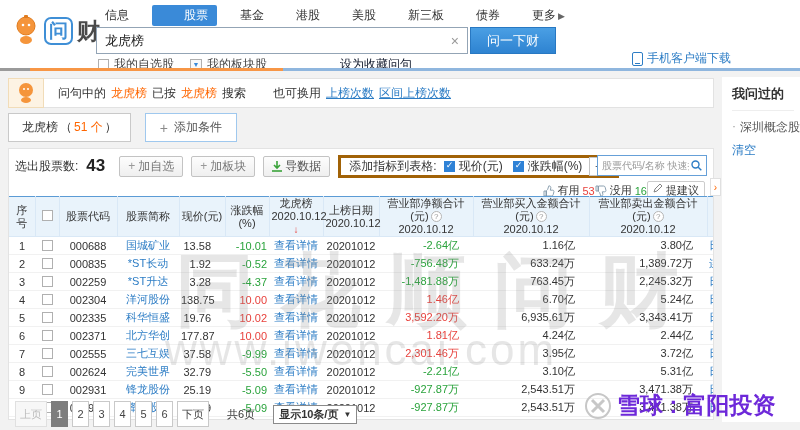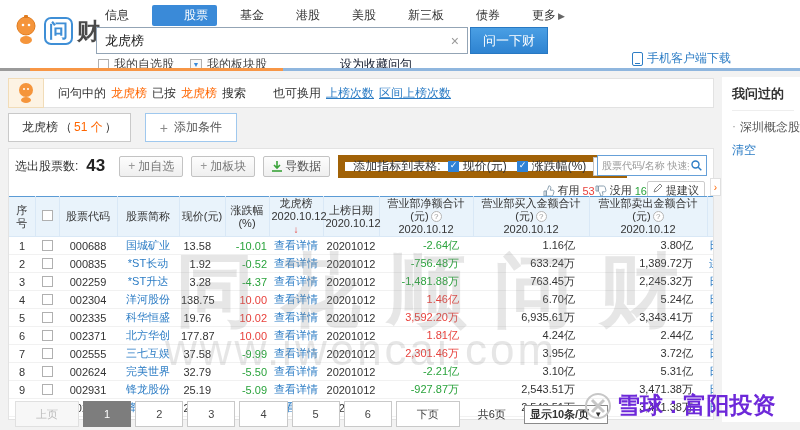--- a/index.html
+++ b/index.html
@@ -12,21 +12,21 @@
   .logo .wen { border:2px solid #3f8fd6; border-radius:7px; color:#3f8fd6; font-weight:bold; font-size:19px; padding:0 3px; line-height:24px; }
   .logo .cai { color:#4a4a4a; font-weight:bold; font-size:23px; }
   .tabs { position:absolute; left:96px; top:5px; display:flex; gap:14px; align-items:center; }
   .tab { padding:2px 9px; font-size:12px; color:#333; cursor:pointer; display:flex; align-items:center; gap:2px; }
   .tab.active { background:#3a8ad8; color:#fff; border-radius:2px;padding-left:32px; }
   .tab .arrow { font-size:9px; color:#666; }
   .search-row { position:absolute; left:96px; top:27px; display:flex; }
   .search-input { width:372px; height:27px; border:1px solid #93a4b5; background:#fff; display:flex; align-items:center; padding:0 8px; }
   .search-input .q { flex:1; font-size:13px; color:#222; }
   .search-input .clear { color:#999; font-size:14px; cursor:pointer; }
-  .ask-btn { width:78px; height:27px; margin-left:2px; background:linear-gradient(#4a9fe4,#2e83d1); color:#fff; font-size:13px; border:1px solid #2878c2; display:flex; align-items:center; justify-content:center; cursor:pointer; }
+  .ask-btn { width:86px; height:27px; margin-left:2px; background:linear-gradient(#4a9fe4,#2e83d1); color:#fff; font-size:13px; border:1px solid #2878c2; display:flex; align-items:center; justify-content:center; cursor:pointer; }
   .opt-row { position:absolute; left:98px; top:56px; display:flex; align-items:center; gap:16px; font-size:12px; color:#444; }
   .cb { width:11px; height:11px; border:1px solid #b0b0b0; background:#fff; display:inline-block; vertical-align:-1px; }
   .cb.checked { background:#2f82d6; border-color:#2f82d6; position:relative; }
   .cb.checked::after { content:"✓"; position:absolute; left:1px; top:-2px; color:#fff; font-size:9px; }
   .dd-box { width:12px; height:12px; border:1px solid #b0b0b0; display:inline-flex; align-items:center; justify-content:center; font-size:7px; color:#3a8ad8; background:#f8f8f8; }
   .save-link { position:absolute; left:340px; top:56px; color:#0f172a; text-decoration:underline; font-size:12px; cursor:pointer; }
   .mobile-link { position:absolute; left:632px; top:50px; color:#2d7dc5; font-size:12px; display:flex; align-items:center; gap:4px; cursor:pointer; }
   .seg { position:absolute; top:68px; height:3px; }
   .seg.gray { left:0; width:30px; background:#9a9a9a; }
   .seg.orange { left:30px; width:253px; background:#f79646; }
@@ -44,21 +44,21 @@
   .add-btn { height:29px; border:1px solid #9fc8ee; background:#fff; display:flex; align-items:center; padding:0 14px; gap:6px; font-size:12px; color:#555; cursor:pointer; }
   .add-btn .plus { color:#8a8a8a; font-size:14px; }
 
   
   .panel { position:absolute; left:8px; top:148px; width:706px; height:272px; background:#fff; border:1px solid #e3e3e3; z-index:2; }
   .toolbar { position:relative; height:28px; display:flex; align-items:center; gap:8px; padding:0 6px; margin-top:3px; }
   .toolbar .lab { font-size:12px; color:#333; }
   .toolbar .big { font-size:17px; font-weight:bold; color:#222; margin-right:6px; }
   .tbtn { height:21px; border:1px solid #c3c3c3; background:linear-gradient(#fdfdfd,#efefef); border-radius:2px; display:flex; align-items:center; padding:0 8px; gap:3px; font-size:12px; color:#777; cursor:pointer; }
   .tbtn .p { color:#999; }
-  .ind-group { height:23px; border:7px solid #a16207; display:flex; align-items:center; gap:7px; padding:0 8px; font-size:12px; color:#333; }
+  .ind-group { height:23px; border:3px solid #a16207; display:flex; align-items:center; gap:7px; padding:0 8px; font-size:12px; color:#333; }
   .ind-item { display:flex; align-items:center; gap:4px; }
   .plus-sq { width:19px; height:19px; border:1px solid #c3c3c3; background:#fff; display:flex; align-items:center; justify-content:center; color:#666; font-size:13px; cursor:pointer; }
   .quick-search { position:absolute; right:6px; top:3px; width:110px; height:21px; border:1px solid #66a0d8; display:flex; align-items:center; padding:0 4px; gap:2px; background:#fff; }
   .quick-search .ph { flex:1; font-size:10px; color:#999; white-space:nowrap; overflow:hidden; }
   .feedback { position:absolute; right:8px; top:32px; display:flex; align-items:center; font-size:11px; color:#333; }
   .feedback .red { color:#e8413c; }
   .feedback .green { color:#2aa33c; }
   .fb-item { display:flex; align-items:center; gap:3px; cursor:pointer; }
   .sugg { border:1px solid #ccc; border-radius:2px; padding:1px 5px; display:flex; align-items:flex-start; gap:3px; cursor:pointer; }
 
@@ -69,21 +69,21 @@
   tbody td { height:18px; font-size:11px; color:#333; border-bottom:1px solid #f1f1f1; padding:0 2px; white-space:nowrap; overflow:hidden; }
   td.c,th.c { text-align:center; } td.r { text-align:right; } td.l { text-align:left; }
   td.pad { padding-right:14px; }
   a.blu { color:#2d7dc5; text-decoration:none; cursor:pointer; }
   .up { color:#e8413c; } .down { color:#2aa33c; }
   .sort { color:#e8413c; font-size:10px; }
   .help { display:inline-block; width:11px; height:11px; border:1px solid #b5b5b5; border-radius:50%; color:#999; font-size:8px; line-height:10px; text-align:center; vertical-align:1px; margin-left:2px; background:#fff; }
 
   
   .pager { position:absolute; left:6px; top:252px; display:flex; align-items:center; gap:4px; font-size:11px; }
-  .pg { min-width:17px; height:26px; border:1px solid #c9c9c9; background:#fff; display:flex; align-items:center; justify-content:center; padding:0 20px; color:#444; cursor:pointer; }
+  .pg { min-width:17px; height:26px; border:1px solid #c9c9c9; background:#fff; display:flex; align-items:center; justify-content:center; padding:0 4px; color:#444; cursor:pointer; }
   .pg.disabled { color:#bbb; background:#f7f7f7; border-color:#e0e0e0; cursor:default; }
   .pg.cur { background:#7d7d7d; border-color:#7d7d7d; color:#fff; }
   .total { margin:0 14px; color:#333; }
   .psel { height:19px; border:1px solid #8a8a8a; display:flex; align-items:center; gap:5px; padding:0 5px; background:#fff; cursor:pointer; }
   .psel .v { font-weight:bold; font-size:11px; } .psel .ar { font-size:8px; color:#333; }
 
   
   .sidebar { position:absolute; left:722px; top:77px; width:78px; height:345px; background:#fff; z-index:2; padding:8px 0 0 10px; }
   .sb-title { font-size:13px; font-weight:bold; color:#333; padding-bottom:7px; border-bottom:1px solid #eee; margin-right:6px; }
   .sb-item { margin-top:8px; font-size:12px; color:#555; display:flex; gap:4px; cursor:pointer; }

